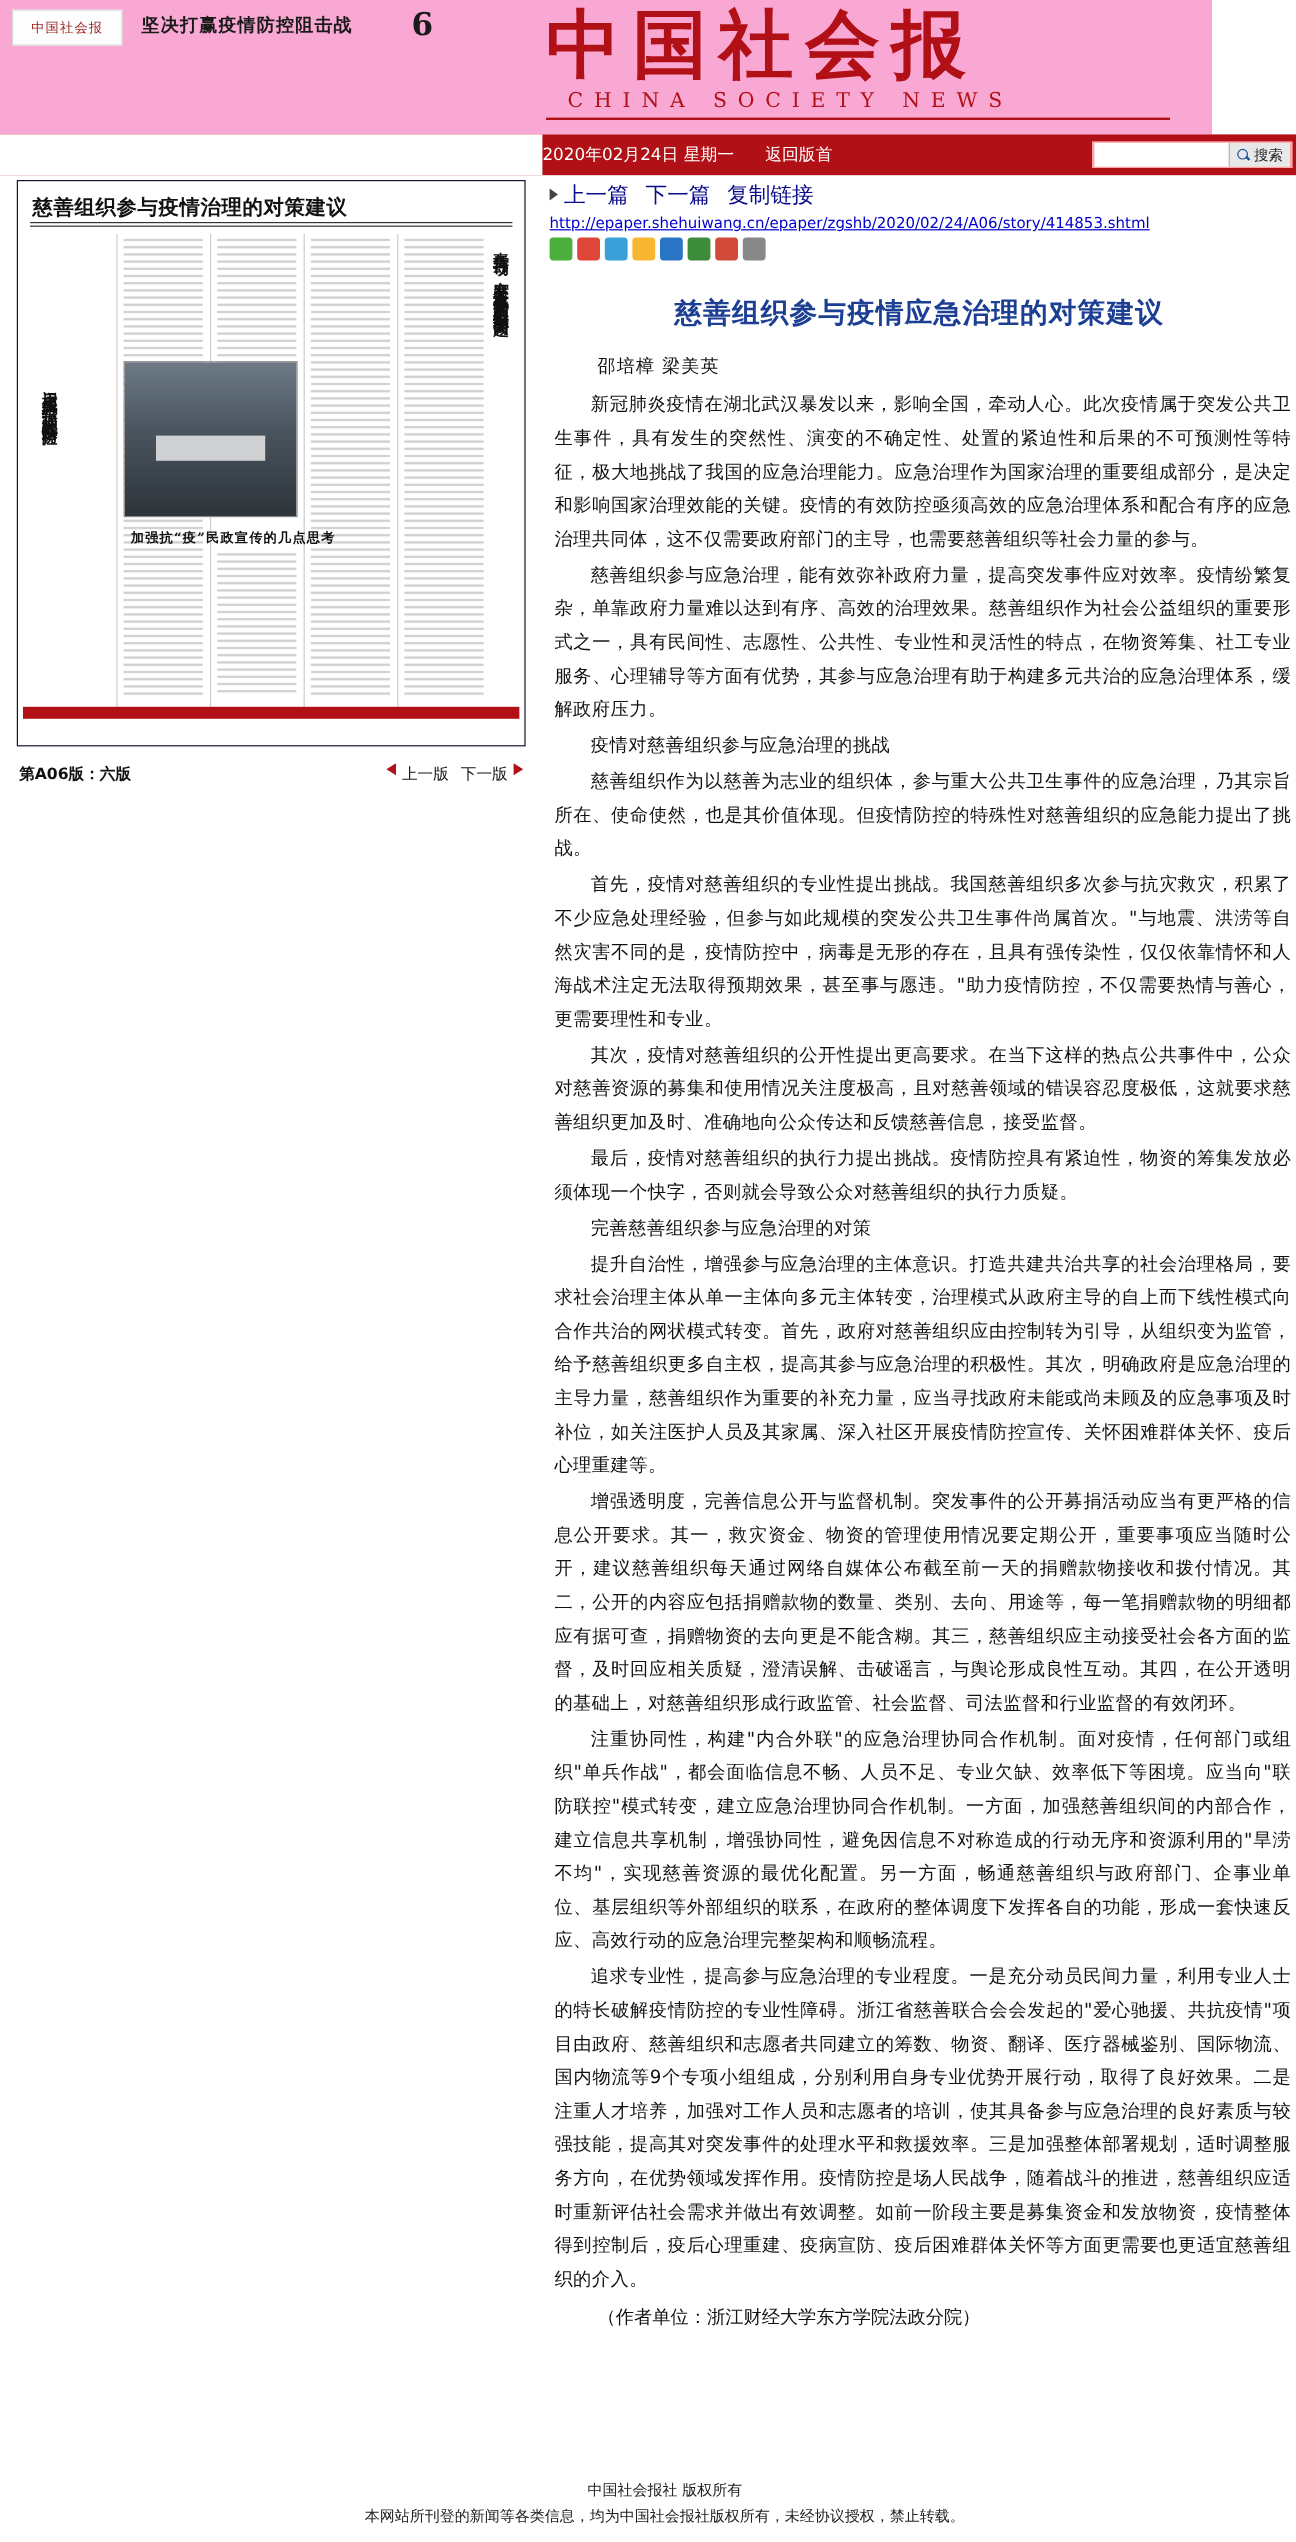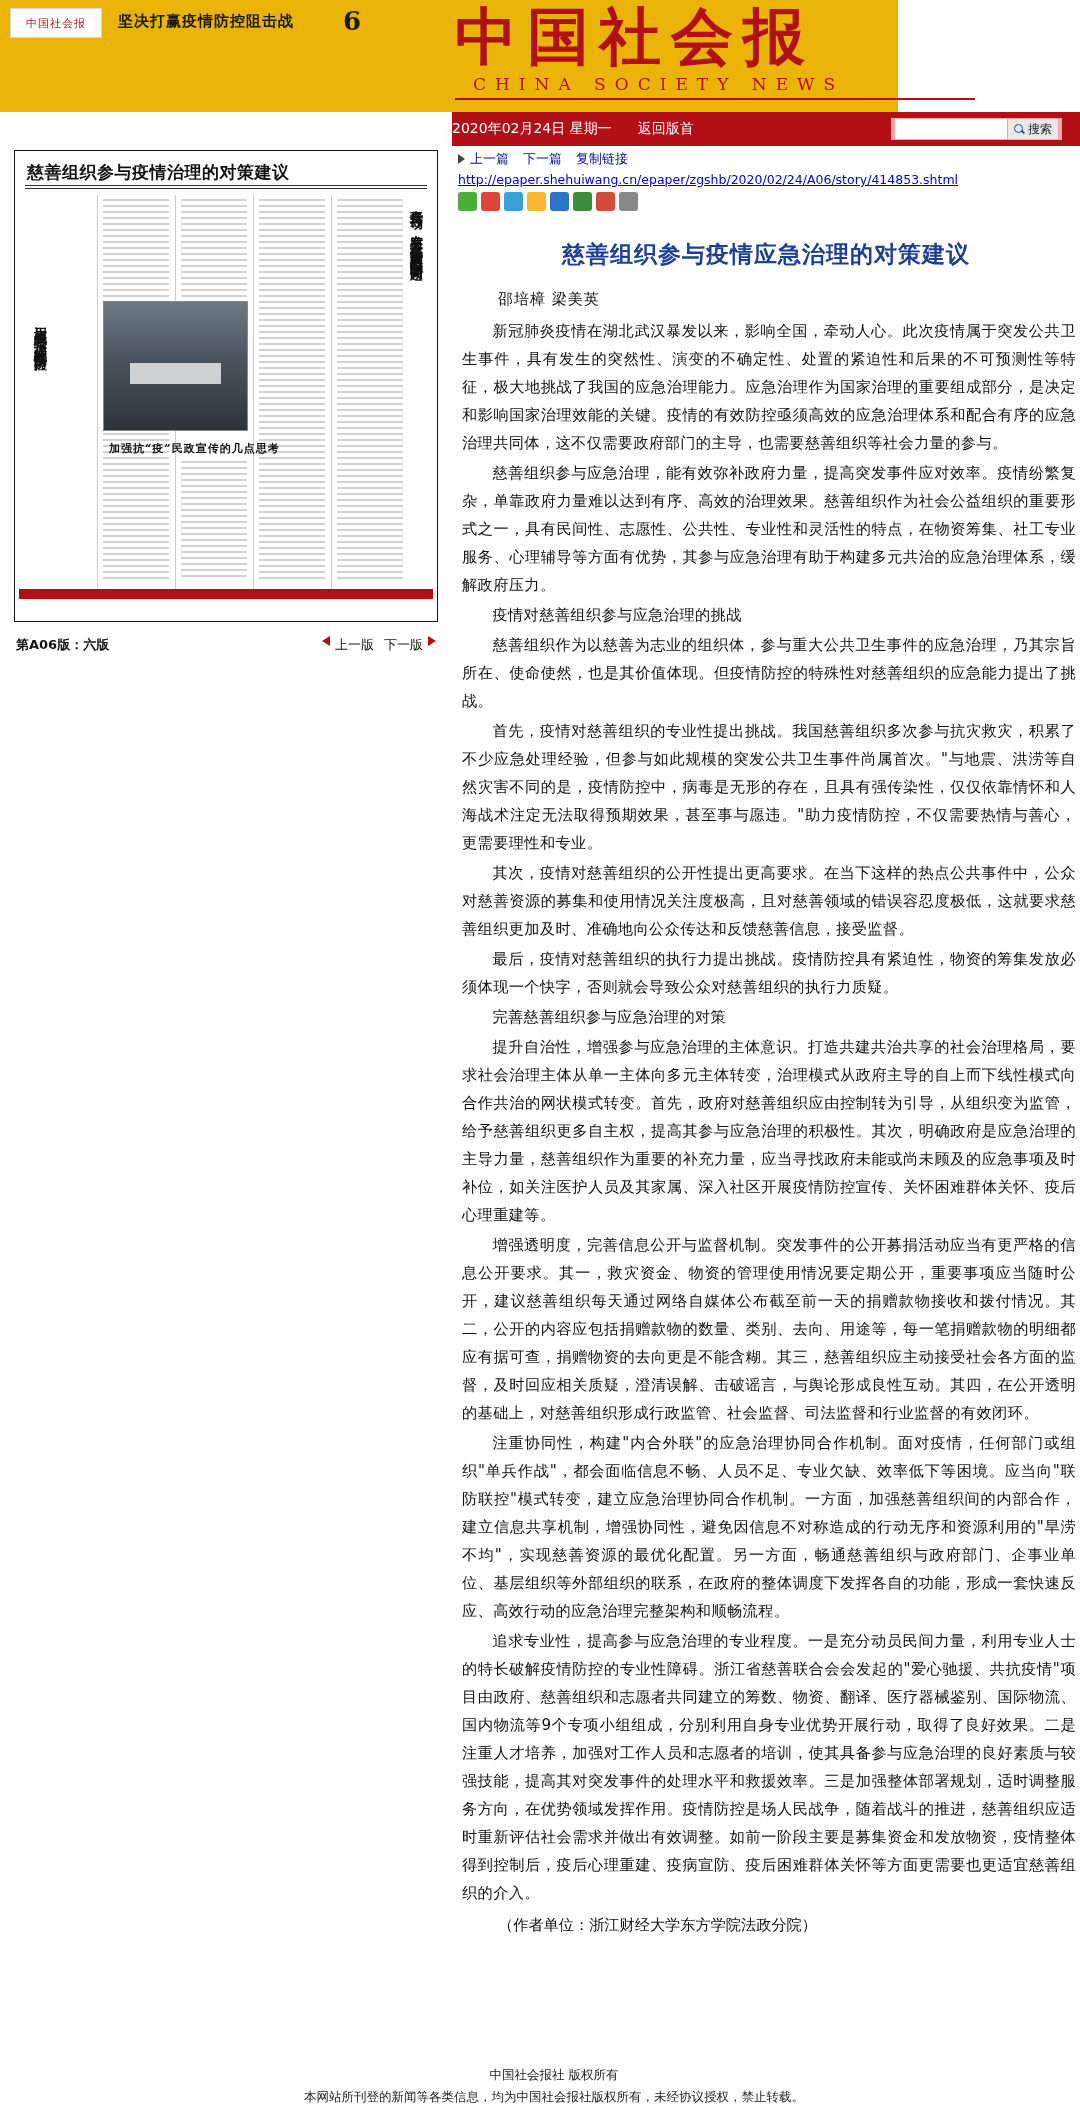--- a/index.html
+++ b/index.html
@@ -6,23 +6,23 @@
   html, body {
     margin: 0; padding: 0;
     background: #ffffff;
     font-family: "DejaVu Sans", "Liberation Sans", sans-serif;
   }
   body { width: 1080px; height: 2118px; position: relative; overflow: hidden; }
 
   
   .masthead {
     position: relative;
-    width: 898px;
+    width: 1010px;
     height: 112px;
-    background: #eab308;
+    background: #f9a8d4;
   }
   .masthead-left {
     position: absolute; left: 0; top: 0;
     width: 440px; height: 100px;
   }
   
   .mini-logo {
     position: absolute; left: 10px; top: 8px;
     width: 92px; height: 30px;
     border: 1px solid #d9d9d9;
@@ -82,23 +82,23 @@
     color: #ffffff; font-size: 14px; white-space: nowrap;
   }
   .redbar .backhome {
     color: #ffffff; font-size: 14px; margin-left: 26px; cursor: pointer;
     text-decoration: none;
   }
   .redbar .spacer { flex: 1; }
   .search-box {
     display: flex; align-items: center;
     background: #f9a8d4;
-    border: 4px solid #fca5a5;
+    border: 2px solid #fca5a5;
     height: 22px;
-    margin-right: 18px;
+    margin-right: 3px;
   }
   .search-box input {
     border: none; outline: none; height: 20px; width: 112px;
     font-size: 12px; padding: 0 4px;
     font-family: "DejaVu Sans", "Liberation Sans", sans-serif;
   }
   .search-btn {
     display: flex; align-items: center; gap: 3px;
     background: #e8e8e8; border-left: 1px solid #bbb;
     height: 20px; padding: 0 6px; cursor: pointer;
@@ -204,21 +204,21 @@
     border-left: 8px solid #b11116;
   }
 
   
   .right-panel {
     position: absolute; left: 452px; top: 150px;
     width: 628px;
   }
   .art-nav {
     display: flex; align-items: center; gap: 0;
-    font-size: 13px; color: #1a1a8c; padding-left: 6px;
+    font-size: 18px; color: #1a1a8c; padding-left: 6px;
   }
   .art-nav a { color: #0a0a8c; text-decoration: none; cursor: pointer; }
   .nav-sep { display: inline-block; width: 14px; }
   .marker {
     display: inline-block;
     width: 0; height: 0;
     border-top: 5px solid transparent; border-bottom: 5px solid transparent;
     border-left: 7px solid #444;
     margin-right: 5px;
   }

